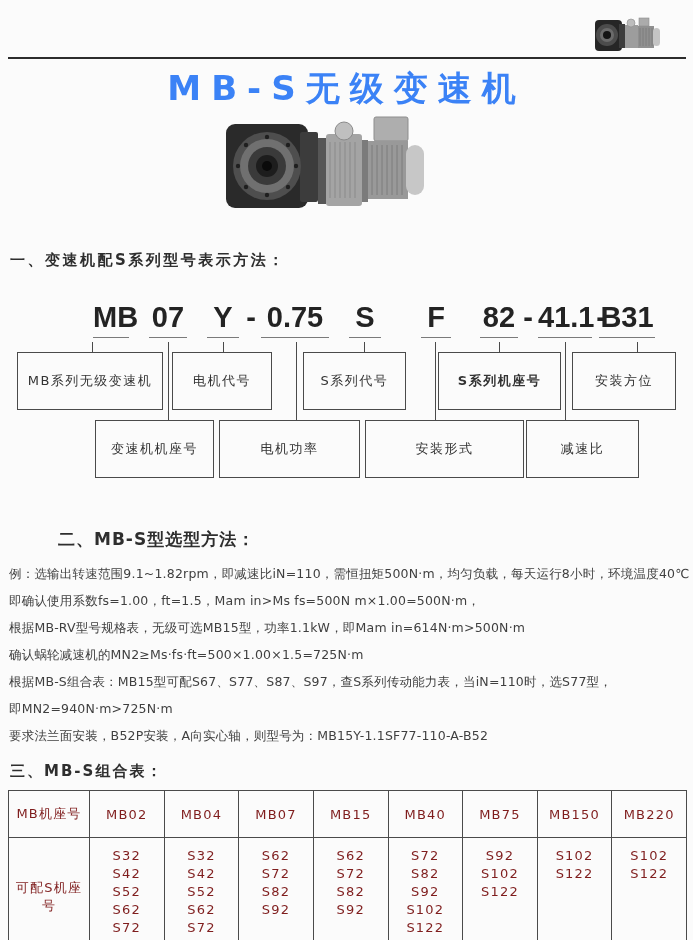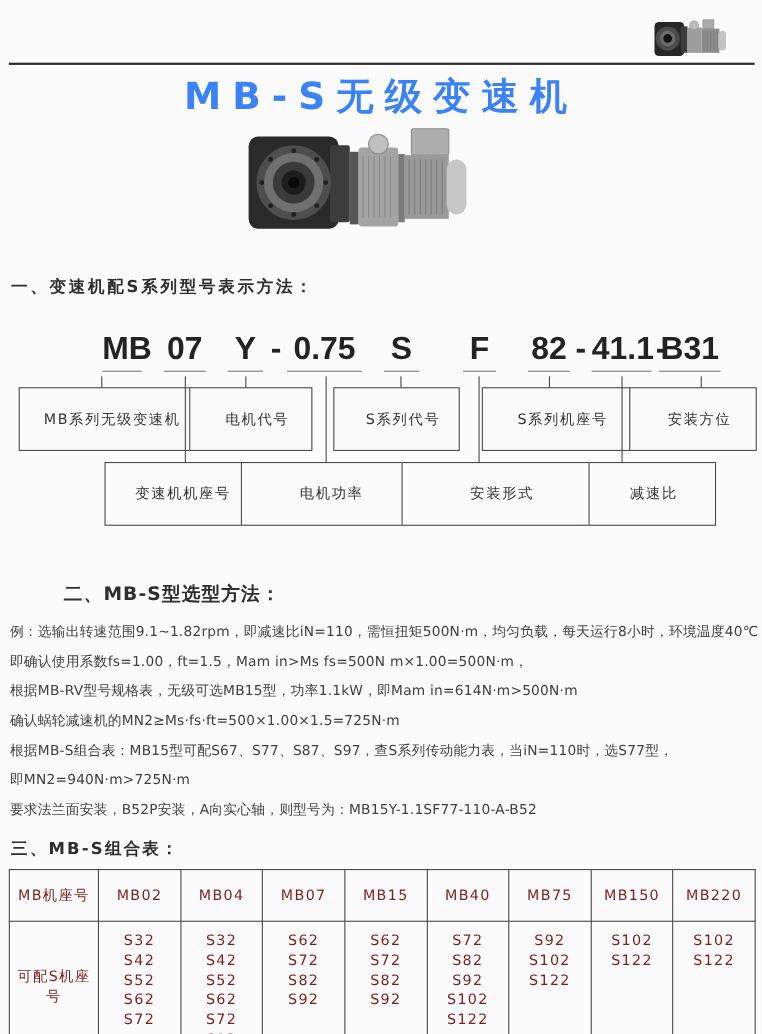--- a/index.html
+++ b/index.html
@@ -29,21 +29,21 @@
   .diagram{position:absolute;left:8px;top:300px;width:679px;height:180px;}
   .tok{
     position:absolute;top:0;height:37px;line-height:34px;text-align:center;
     font-size:29px;font-weight:bold;color:#232323;
     font-family:"Liberation Sans","DejaVu Sans",sans-serif;
   }
   .tok.u{border-bottom:1px solid #7a7a7a;}
   .cbox{
     position:absolute;height:56px;border:1px solid #4a4a4a;background:#fbfbfb;
     display:flex;align-items:center;justify-content:center;
-    font-size:13px;letter-spacing:1.5px;color:#333;white-space:nowrap;padding-left:12px;
+    font-size:13px;letter-spacing:1.5px;color:#333;white-space:nowrap;
   }
   .r1{top:52px;} .r2{top:120px;}
   .conn{position:absolute;width:1px;background:#4a4a4a;}
 
   .example{position:absolute;left:9px;top:560px;width:680px;}
   .example p{
     margin:0;height:27px;line-height:27px;font-size:12.5px;
     letter-spacing:.2px;color:#3f3f3f;white-space:nowrap;
   }
 
@@ -125,21 +125,21 @@
       <div class="tok u" style="left: 341px; width: 32px;">S</div>
       <div class="tok u" style="left: 413px; width: 30px;">F</div>
       <div class="tok u" style="left: 472px; width: 38px;">82</div>
       <div class="tok" style="left: 510px; width: 20px;">-</div>
       <div class="tok u" style="left: 530px; width: 54px;">41.1</div>
       <div class="tok" style="left: 584px; width: 18px;">-</div>
       <div class="tok u" style="left: 591px; width: 56px;">B31</div>
       <div class="cbox r1" style="left: 9px; width: 144px;">MB系列无级变速机</div>
       <div class="cbox r1" style="left: 164px; width: 98px;">电机代号</div>
       <div class="cbox r1" style="left: 295px; width: 101px;">S系列代号</div>
-      <div class="cbox r1" style="left: 430px; width: 121px;">S系列机座号</div>
+      <div class="cbox r1" style="left: 430px; width: 121px; font-weight: bold;">S系列机座号</div>
       <div class="cbox r1" style="left: 564px; width: 102px;">安装方位</div>
       <div class="cbox r2" style="left: 87px; width: 117px;">变速机机座号</div>
       <div class="cbox r2" style="left: 211px; width: 139px;">电机功率</div>
       <div class="cbox r2" style="left: 518px; width: 111px;">减速比</div>
       <div class="cbox r2" style="left: 357px; width: 157px;">安装形式</div>
       <div class="conn" style="left: 84px; top: 42px; height: 10px;"></div>
       <div class="conn" style="left: 160px; top: 42px; height: 78px;"></div>
       <div class="conn" style="left: 215px; top: 42px; height: 10px;"></div>
       <div class="conn" style="left: 288px; top: 42px; height: 78px;"></div>
       <div class="conn" style="left: 356px; top: 42px; height: 10px;"></div>

